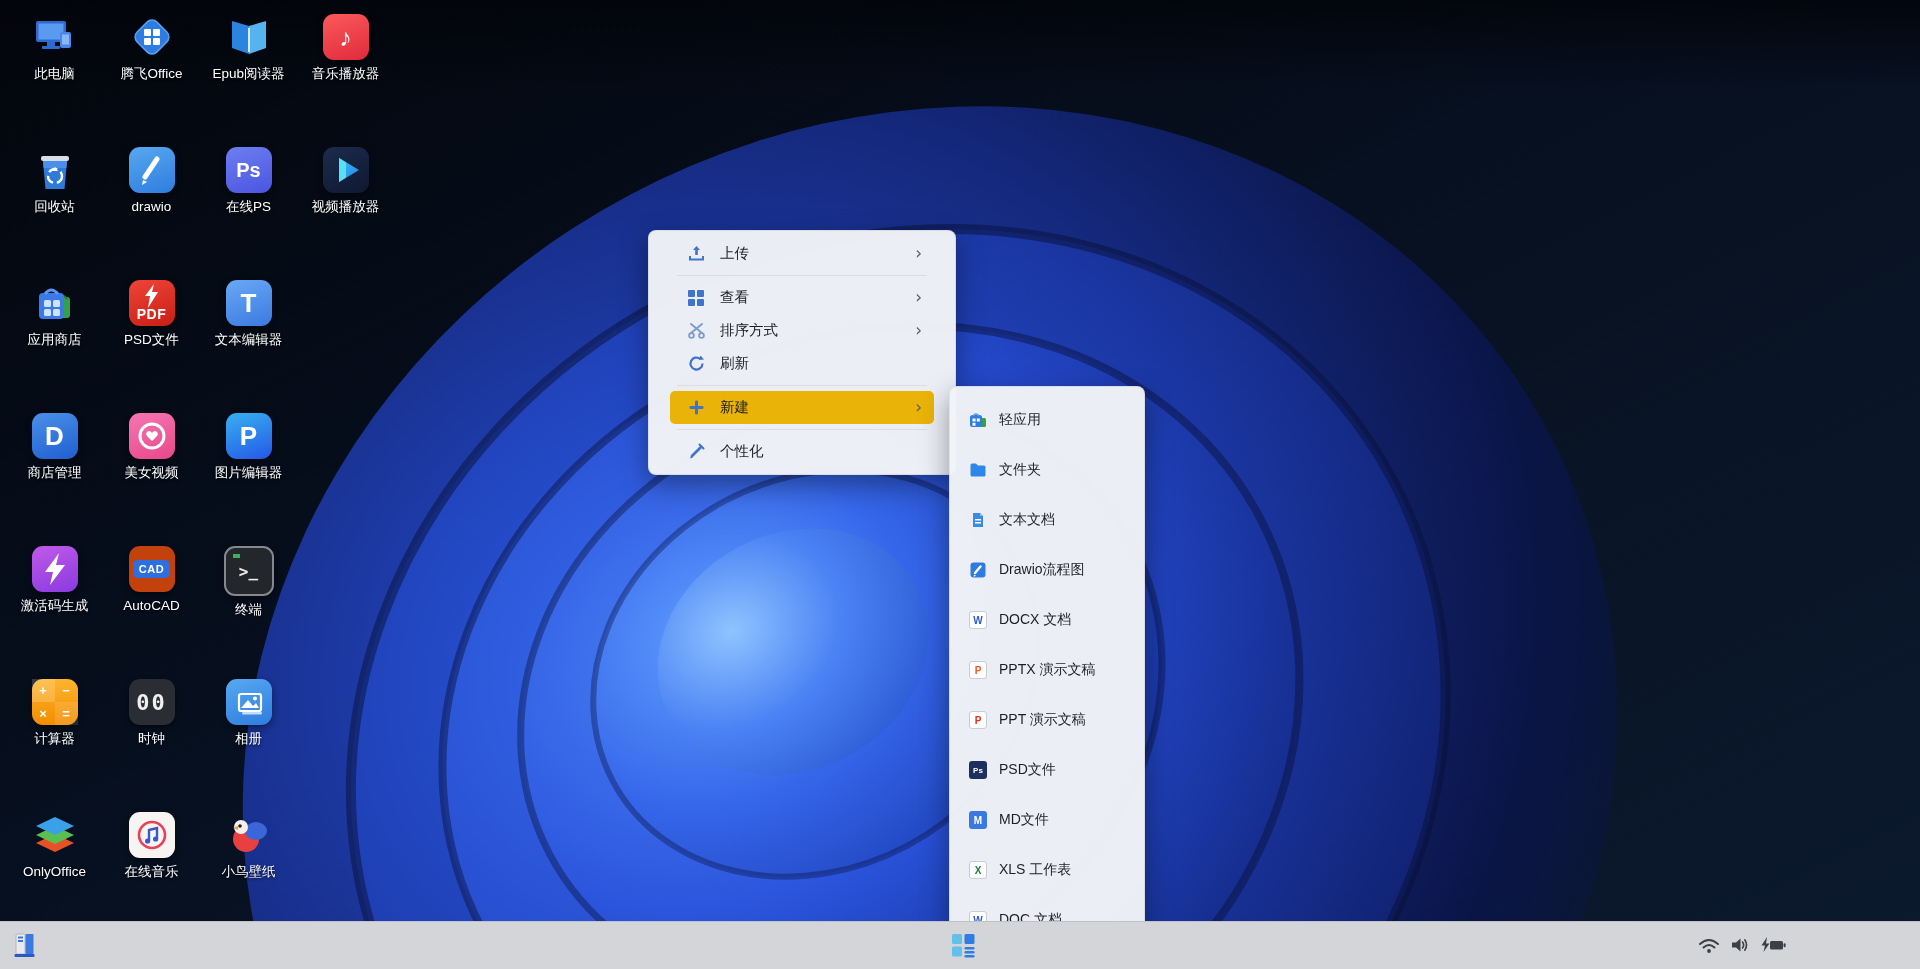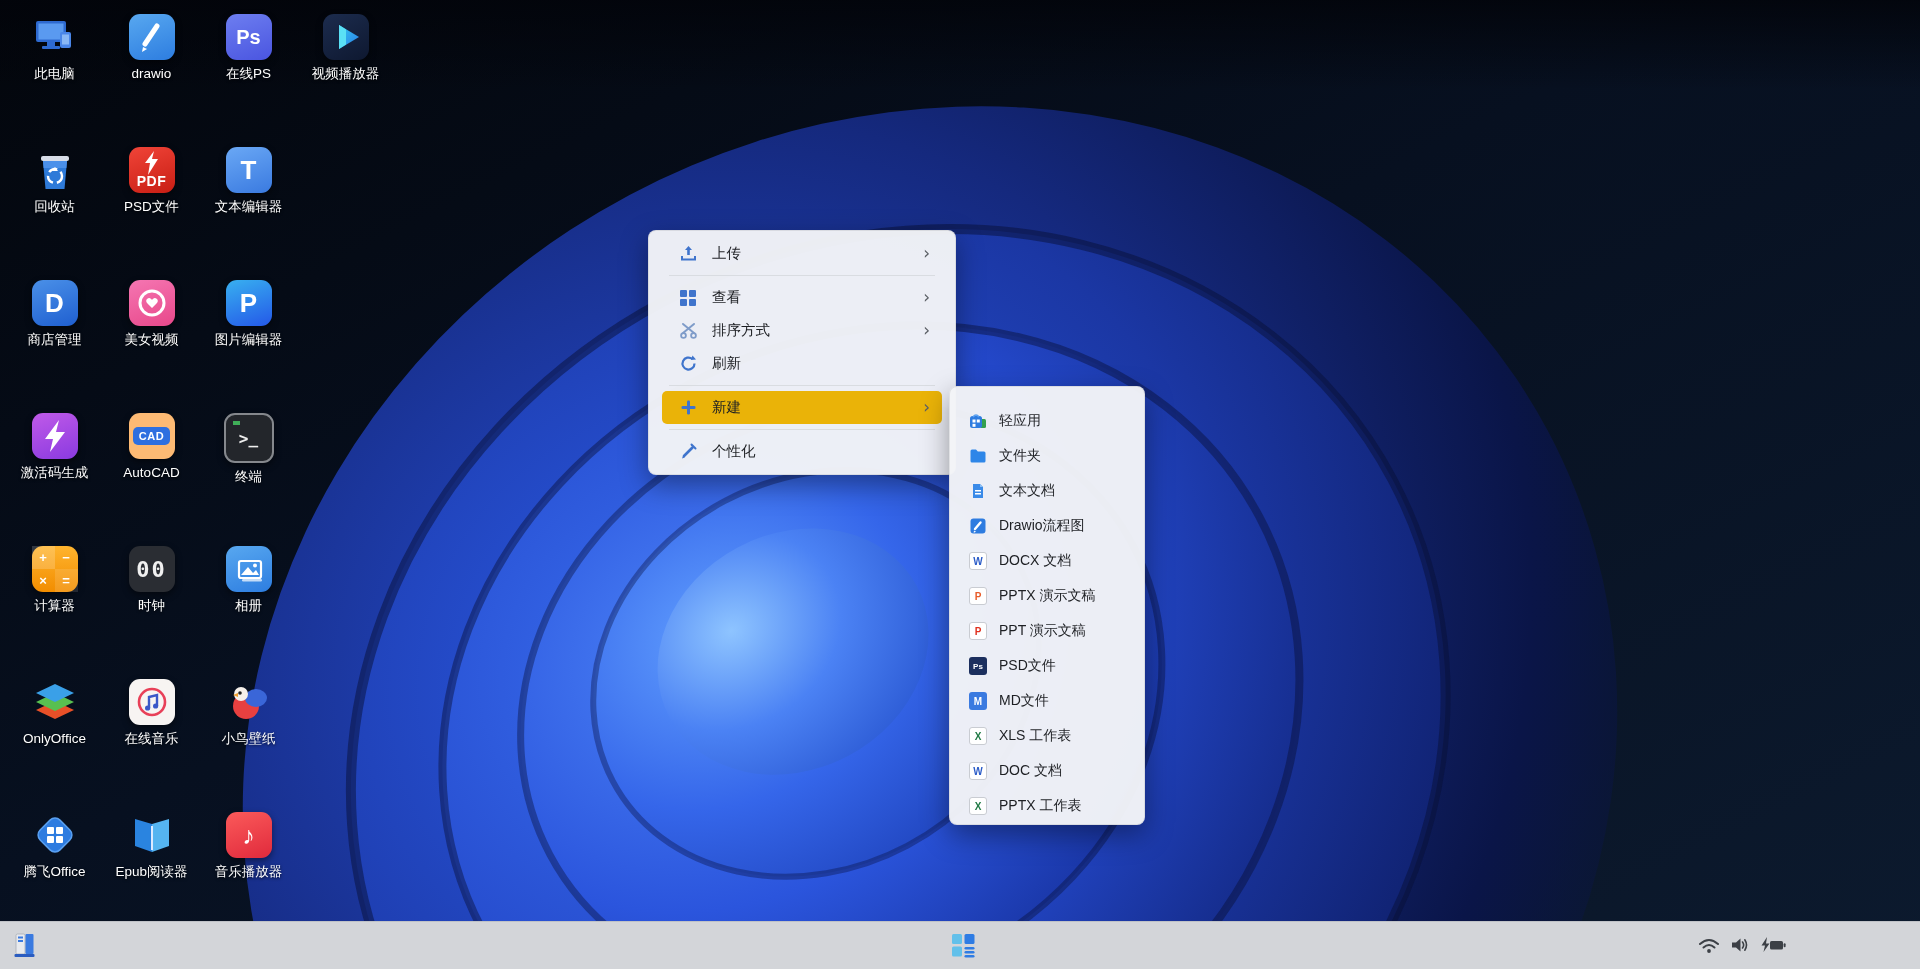--- a/index.html
+++ b/index.html
@@ -34,55 +34,55 @@
   }
   
   .t-store{background:linear-gradient(160deg,#4a90e8,#1f5fd0);font-size:26px}
   .t-activation{background:linear-gradient(160deg,#c05ae8,#8a3ae0)}
   .t-calc{background:linear-gradient(180deg,#ffb42e,#f28d00)}
   .t-whiteboard{background:linear-gradient(160deg,#f07ad0,#b55ae8)}
   .t-drawio{background:linear-gradient(160deg,#58a8f0,#2d7de0)}
   .t-pdf{background:linear-gradient(160deg,#f04438,#c81e14);flex-direction:column}
   .t-pdf .pdf-word{font-size:14px;letter-spacing:.5px;margin-top:-2px}
   .t-beauty{background:linear-gradient(160deg,#f576b2,#e8488a)}
-  .t-autocad{background:#fdba74}
+  .t-autocad{background:#c2410c}
   .t-autocad .cad-pill{background:#2e6fe0;border-radius:5px;padding:3px 6px;font-size:11px;color:#fff;letter-spacing:.5px}
   .t-clock{background:#2a2d33;font-family:"DejaVu Sans Mono",monospace;font-size:22px;letter-spacing:2px;color:#f0f0f0}
   .t-onlinemusic{background:#f7f4f2}
   .t-ps{background:linear-gradient(160deg,#6d7ef0,#4a55e0);font-size:20px}
   .t-text{background:linear-gradient(160deg,#6aa8f5,#3a7ae0);font-size:26px}
   .t-imageed{background:linear-gradient(160deg,#38b0f0,#2458e8);font-size:26px}
   .t-terminal{background:#23262b;border:2px solid #85888d;font-family:"DejaVu Sans Mono",monospace;font-size:16px;color:#eee}
   .t-terminal::before{content:"";position:absolute;top:6px;left:7px;width:7px;height:4px;background:#3fae58}
   .t-musicplayer{background:linear-gradient(160deg,#fb5a5a,#e02a3c);font-size:25px;font-weight:400}
   .t-videoplayer{background:linear-gradient(150deg,#1c2c4e,#0e1830)}
   .t-edge{background:radial-gradient(circle at 35% 30%,#a8c0ee,#3a6ad0 62%,#1e3f9e);border-radius:50%}
   
   .ctx-menu{
     position:absolute;left:648px;top:230px;width:308px;
     background:rgba(243,244,247,.97);
     border:1px solid rgba(0,0,0,.08);
     border-radius:8px;box-shadow:0 10px 28px rgba(0,0,0,.38);
-    padding:6px 8px;z-index:20;box-sizing:border-box;
+    padding:6px 16px;z-index:20;box-sizing:border-box;
   }
   .mi{height:33px;display:flex;align-items:center;padding:0 12px 0 16px;margin:0 5px;border-radius:5px}
   .mi.hovered{background:#eab308}
   .mic{width:20px;height:20px;flex:none;display:flex;align-items:center;justify-content:center;margin-right:14px}
   .mlabel{flex:1;font-size:14.5px;color:#1d1f23}
   .chev{color:#5c6066;font-size:17px;line-height:1;font-family:"DejaVu Sans",sans-serif}
   .mdiv{height:1px;background:#d9dcE1;margin:5px 12px}
   
   .sub-menu{
     position:absolute;left:949px;top:386px;width:196px;
     background:rgba(243,244,247,.97);
     border:1px solid rgba(0,0,0,.08);
     border-radius:8px;box-shadow:0 10px 28px rgba(0,0,0,.38);
     padding:8px 0;z-index:30;box-sizing:border-box;
   }
-  .smi{height:34px;display:flex;align-items:flex-end;padding:0 10px 0 14px;margin:1px 5px;border-radius:5px}
+  .smi{height:34px;display:flex;align-items:flex-start;padding:0 10px 0 14px;margin:16px 5px;border-radius:5px}
   .smic{width:18px;height:18px;flex:none;margin-right:12px;display:flex;align-items:center;justify-content:center;
         border-radius:3px;font-size:10px;font-weight:700}
   .smlabel{font-size:14px;color:#1d1f23}
   .ft-white{background:#fff;border:1px solid #c9ccd2;box-sizing:border-box}
   .ft-blue{background:#3a7ae0;color:#fff}
   .ft-navy{background:#1c2f5e;color:#fff;font-size:8px}
   .c-word{color:#2b5cc8}.c-ppt1{color:#e85c2a}.c-ppt2{color:#e0301e}.c-excel{color:#1f7a44}
   
   .taskbar{
     position:absolute;left:0;right:0;bottom:0;height:47px;
@@ -179,20 +179,35 @@
           <rect x="9" y="9" width="28" height="5" rx="2" fill="#d8dde8"></rect>
           <polygon points="11,14 35,14 32.5,42 13.5,42" fill="#2e7ad8"></polygon>
           <polygon points="11,14 35,14 34.4,21 11.6,21" fill="#4a90ea"></polygon>
           <circle cx="23" cy="29" r="7" fill="none" stroke="#fff" stroke-width="2.4" stroke-dasharray="9 4"></circle>
           <polygon points="23,20 26,24 20,24" fill="#fff"></polygon>
         </svg>
     </div>
     <div class="dlabel">回收站</div>
   </div>
 
+  <div class="dicon">
+    <div class="tile flat">
+      <svg width="46" height="46" viewBox="0 0 46 46">
+          <rect x="25" y="17" width="13" height="21" rx="3" fill="#34a04e"></rect>
+          <path d="M28 19 q3 -6 7 0" fill="none" stroke="#2a7a3e" stroke-width="2"></path>
+          <rect x="7" y="13" width="25" height="26" rx="4" fill="#3a7ae8"></rect>
+          <path d="M13 14 q6 -8 13 0" fill="none" stroke="#5a95f0" stroke-width="3"></path>
+          <rect x="12" y="20" width="7" height="7" rx="1.5" fill="#cfe2ff"></rect>
+          <rect x="21" y="20" width="7" height="7" rx="1.5" fill="#cfe2ff"></rect>
+          <rect x="12" y="29" width="7" height="7" rx="1.5" fill="#cfe2ff"></rect>
+          <rect x="21" y="29" width="7" height="7" rx="1.5" fill="#cfe2ff"></rect>
+        </svg>
+    </div>
+    <div class="dlabel">应用商店</div>
+  </div>
 
 
   <div class="dicon">
     <div class="tile t-store">
       <span>D</span>
     </div>
     <div class="dlabel">商店管理</div>
   </div>
 
   <div class="dicon">

